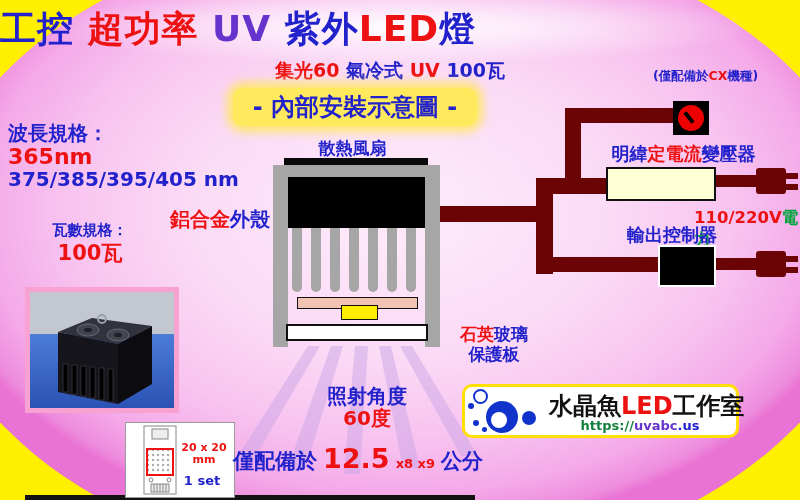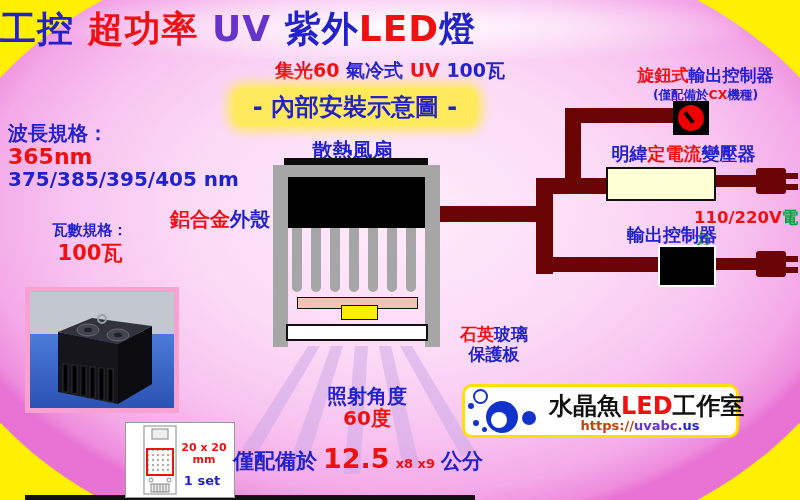--- a/index.html
+++ b/index.html
@@ -6,36 +6,36 @@
   #stage{position:relative;width:800px;height:500px;overflow:hidden;
          font-family:"DejaVu Sans","Liberation Sans",sans-serif;background:#ffef00;}
   .abs{position:absolute;}
   
   .bg-ellipse{left:-74px;top:-71px;width:948px;height:642px;border-radius:50%;
     background:radial-gradient(50% 50% at 50% 44%,#feecfa 0%,#fbdaf6 45%,#f8c4f0 70%,#f4a9e8 88%,#ee8cdd 97%,#e973d4 100%);}
   .title-glow{left:60px;top:-8px;width:680px;height:70px;
     background:radial-gradient(ellipse at center,rgba(255,255,255,.95) 0%,rgba(255,255,255,0) 75%);}
   
   .c-blue{color:#2222cc}.c-red{color:#ee1111}.c-purple{color:#6633cc}
-  .c-green{color:#00a43c}.c-black{color:#111}.c-gray{color:#c2410c}
+  .c-green{color:#00a43c}.c-black{color:#111}.c-gray{color:#15803d}
   
   .title{left:0;top:5px;width:800px;text-align:left;font-size:36px;font-weight:bold;letter-spacing:1px;}
   .subtitle{left:210px;top:58px;width:360px;text-align:center;font-size:19px;font-weight:bold;}
   .banner{left:233px;top:88px;width:244px;text-align:center;font-size:24px;font-weight:bold;
     color:#2222cc;background:#ffe95c;border-radius:10px;padding:3px 0;
     box-shadow:0 0 10px 6px rgba(255,233,92,.85);}
   
   .wav{left:8px;top:122px;width:232px;line-height:23px;}
   .wav .l1{font-size:20px;font-weight:bold;}
   .wav .l2{font-size:22px;font-weight:bold;}
   .wav .l3{font-size:20px;font-weight:bold;}
   .watt{left:15px;top:219px;width:150px;text-align:center;line-height:23px;font-weight:bold;}
   .watt .l1{font-size:15px;} .watt .l2{font-size:21px;}
   .case-label{left:170px;top:206px;font-size:20px;font-weight:bold;}
-  .fan-label{left:295px;top:137px;width:115px;text-align:center;font-size:20px;font-weight:bold;}
+  .fan-label{left:295px;top:137px;width:115px;text-align:center;font-size:17px;font-weight:bold;}
   
   .lamp-top-plate{left:284px;top:158px;width:144px;height:7px;background:#0a0a0a;}
   .lamp-top-band{left:273px;top:165px;width:167px;height:14px;background:#a6a6a6;}
   .lamp-wall{top:165px;width:15px;height:182px;background:#a6a6a6;}
   .wall-l{left:273px}.wall-r{left:425px}
   .lamp-fan{left:288px;top:177px;width:137px;height:51px;background:#000;}
   .fin{top:228px;width:10px;height:64px;background:#a6a6a6;border-radius:0 0 5px 5px;}
   .pcb{left:297px;top:297px;width:119px;height:10px;background:#f2c3b4;border:1px solid #111;}
   .led{left:341px;top:305px;width:35px;height:13px;background:#ffee00;border:1px solid #111;}
   .glass{left:286px;top:324px;width:138px;height:13px;background:#fff;border:2px solid #111;}
@@ -128,21 +128,20 @@
   <div class="abs fanpsu-box" style="z-index:3"></div>
 
   <div class="abs plug" style="left:756px;top:168px;width:30px;height:26px;z-index:3"></div>
   <div class="abs wire" style="left:786px;top:173px;width:12px;height:6px"></div>
   <div class="abs wire" style="left:786px;top:184px;width:12px;height:6px"></div>
   <div class="abs plug" style="left:756px;top:251px;width:30px;height:26px;z-index:3"></div>
   <div class="abs wire" style="left:786px;top:256px;width:12px;height:6px"></div>
   <div class="abs wire" style="left:786px;top:267px;width:12px;height:6px"></div>
 
   <div class="abs knob-label">
-    <div><span class="c-red">旋鈕式</span><span class="c-blue">輸出控制器</span></div>
     <div class="knob-note c-blue"><span>(僅配備於</span><span class="c-red">CX</span><span>機種)</span></div>
   </div>
   <div class="abs psu-label"><span class="c-blue">明緯</span><span class="c-red">定電流</span><span class="c-blue">變壓器</span></div>
   <div class="abs power-label"><span class="c-red">110/220V</span><span class="c-green">電力</span></div>
   <div class="abs fanpsu-label c-blue">輸出控制器</div>
 
   <div class="abs fan-label c-blue">散熱風扇</div>
   <div class="abs lamp-top-plate" style="z-index:3"></div>
   <div class="abs lamp-top-band" style="z-index:3"></div>
   <div class="abs lamp-wall wall-l" style="z-index:3"></div>

